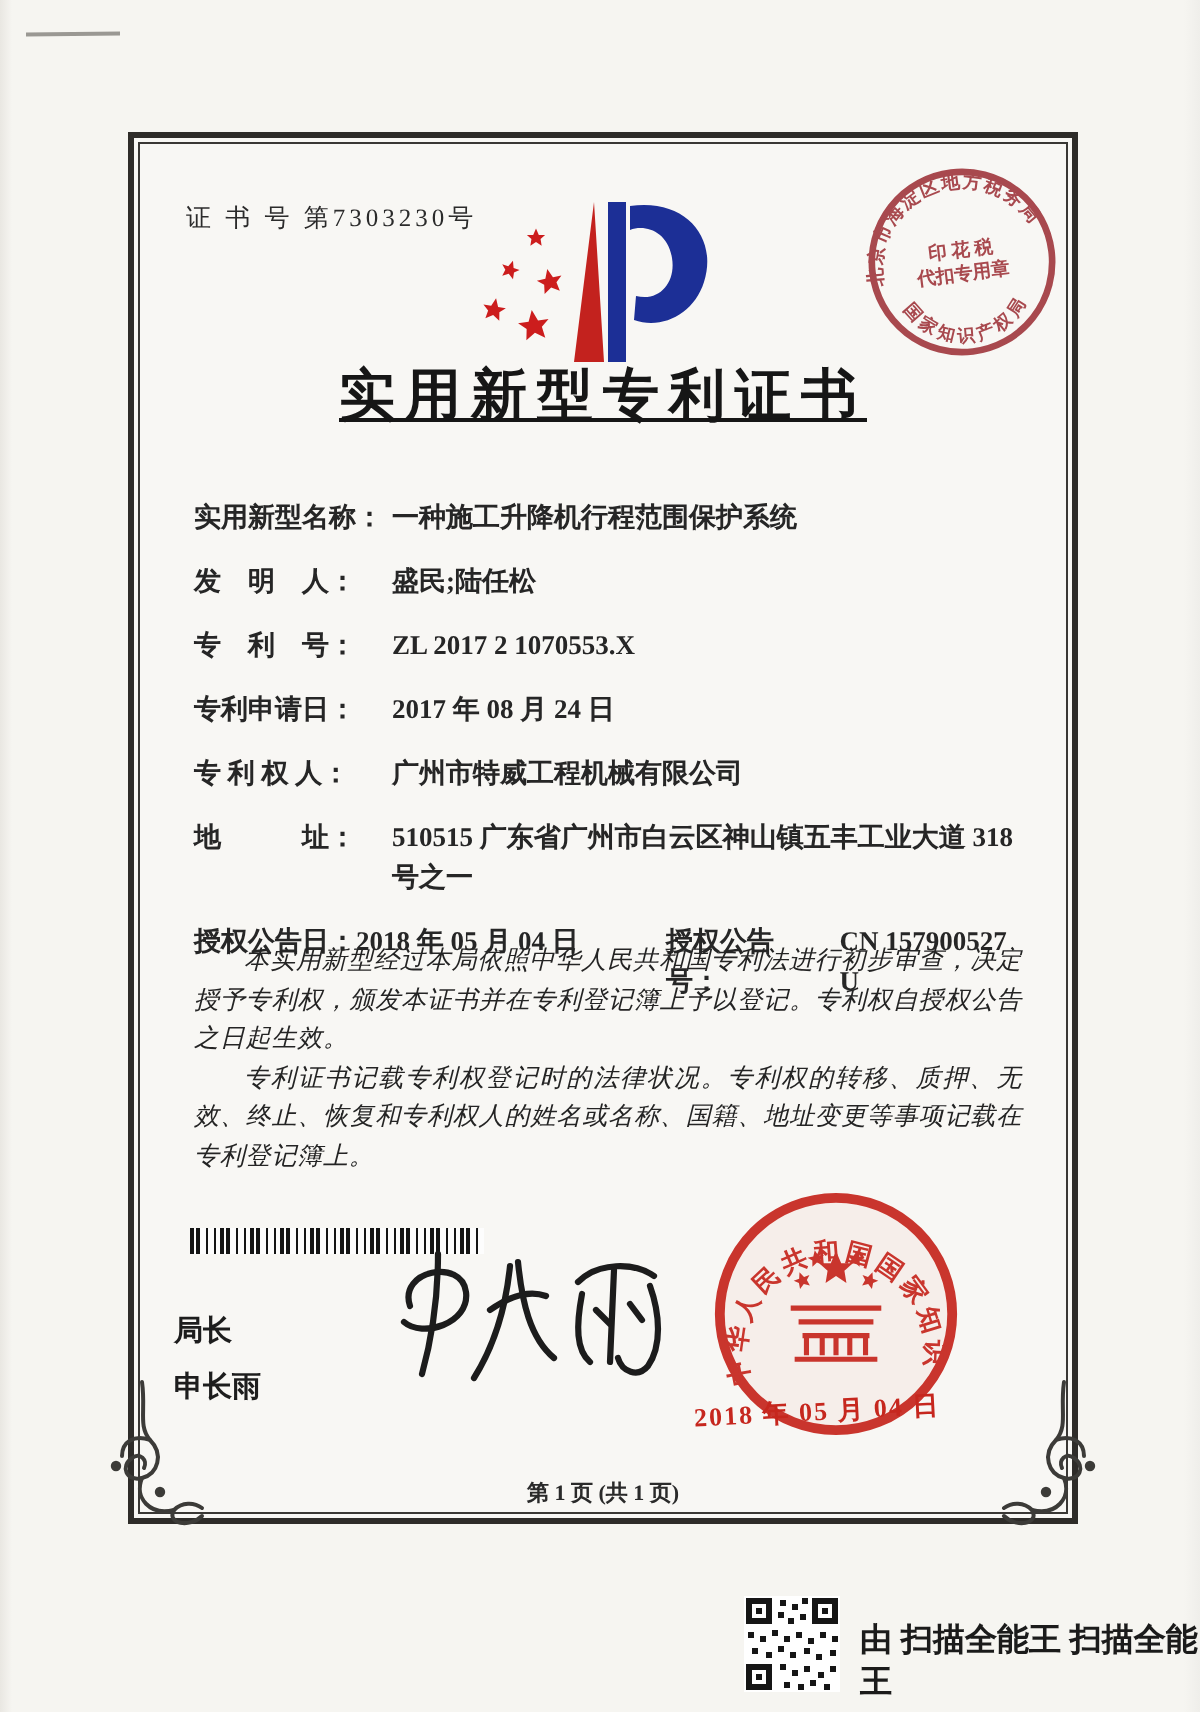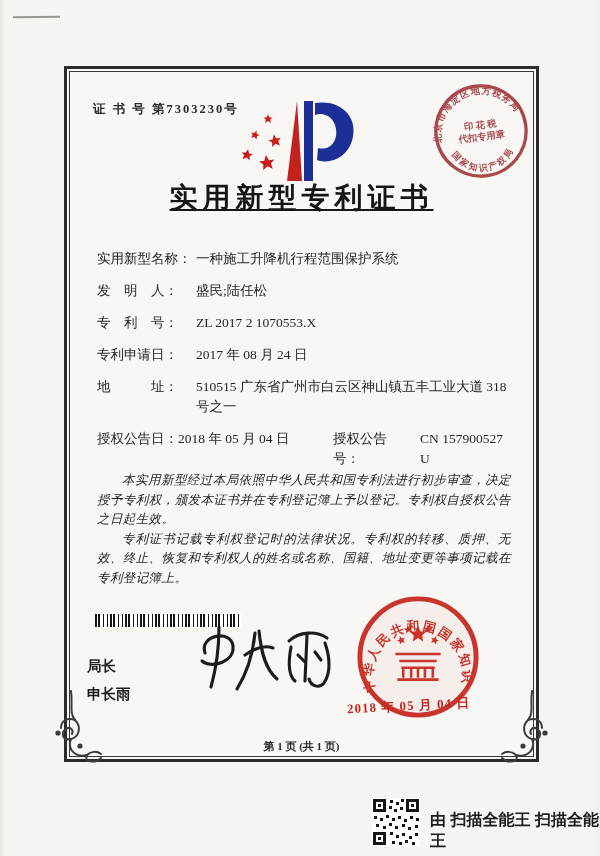--- a/index.html
+++ b/index.html
@@ -8,27 +8,27 @@
     background:linear-gradient(90deg,#e9e7e2 0,#f6f5f1 6px,#f6f5f1 592px,#efeeea 600px);
     font-family:"Liberation Serif","DejaVu Serif",serif;color:#222;
   }
   .abs{position:absolute;}
   
   .artifact{left:13px;top:16px;width:47px;height:2px;background:#9a9893;transform:rotate(-.6deg);}
   
   .frame{left:64px;top:66px;width:469px;height:690px;border:3px solid #2e2c29;background:rgba(255,255,255,.25);}
   .frame-inner{position:absolute;inset:2px;border:1px solid #3a3835;pointer-events:none;}
   
-  .cert-no{left:26px;top:32px;font-size:12.5px;letter-spacing:2px;font-weight:700;color:#2b2b2b;}
+  .cert-no{left:26px;top:32px;font-size:12.5px;letter-spacing:2px;font-weight:400;color:#2b2b2b;}
   .tax-seal{right:6px;top:13px;width:98px;height:98px;transform:rotate(-7deg);opacity:.92;}
   .logo{left:168px;top:24px;width:132px;height:94px;}
   .title{left:0;top:110px;width:100%;text-align:center;font-size:28px;font-weight:bold;letter-spacing:5px;color:#161616;text-decoration:underline;}
   
   .fields{left:30px;top:180px;width:412px;}
-  .f-row{display:flex;margin-bottom:12px;font-size:13.5px;font-weight:400;line-height:20px;color:#262626;justify-content:flex-end;}
+  .f-row{display:flex;margin-bottom:12px;font-size:13.5px;font-weight:700;line-height:20px;color:#262626;justify-content:flex-end;}
   .f-label{flex:0 0 99px;white-space:nowrap;}
   .f-value{flex:1;}
   .grant-row{position:relative;}
   .grant-left{flex:0 0 236px;display:flex;}
   .grant-right{display:flex;gap:12px;}
   
   .paras{left:30px;top:402px;width:414px;}
   .paras p{margin:0;text-indent:2em;font-size:12.5px;line-height:19.5px;text-align:justify;
     letter-spacing:.4px;font-weight:500;color:#242424;font-style:italic;}
   
@@ -101,20 +101,24 @@
       <span class="f-label">发　明　人：</span>
       <span class="f-value">盛民;陆任松</span>
     </div>
     <div class="f-row">
       <span class="f-label">专　利　号：</span>
       <span class="f-value">ZL 2017 2 1070553.X</span>
     </div>
     <div class="f-row">
       <span class="f-label">专利申请日：</span>
       <span class="f-value">2017 年 08 月 24 日</span>
+    </div>
+    <div class="f-row">
+      <span class="f-label">专 利 权 人：</span>
+      <span class="f-value">广州市特威工程机械有限公司</span>
     </div>
     <div class="f-row">
       <span class="f-label">地　　　址：</span>
       <span class="f-value">510515 广东省广州市白云区神山镇五丰工业大道 318 号之一</span>
     </div>
     <div class="f-row grant-row">
       <span class="grant-left">
         <span>授权公告日：</span>
         <span>2018 年 05 月 04 日</span>
       </span>

